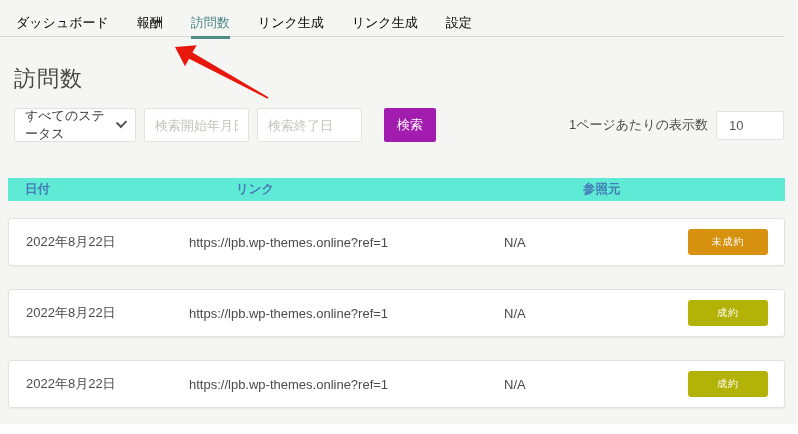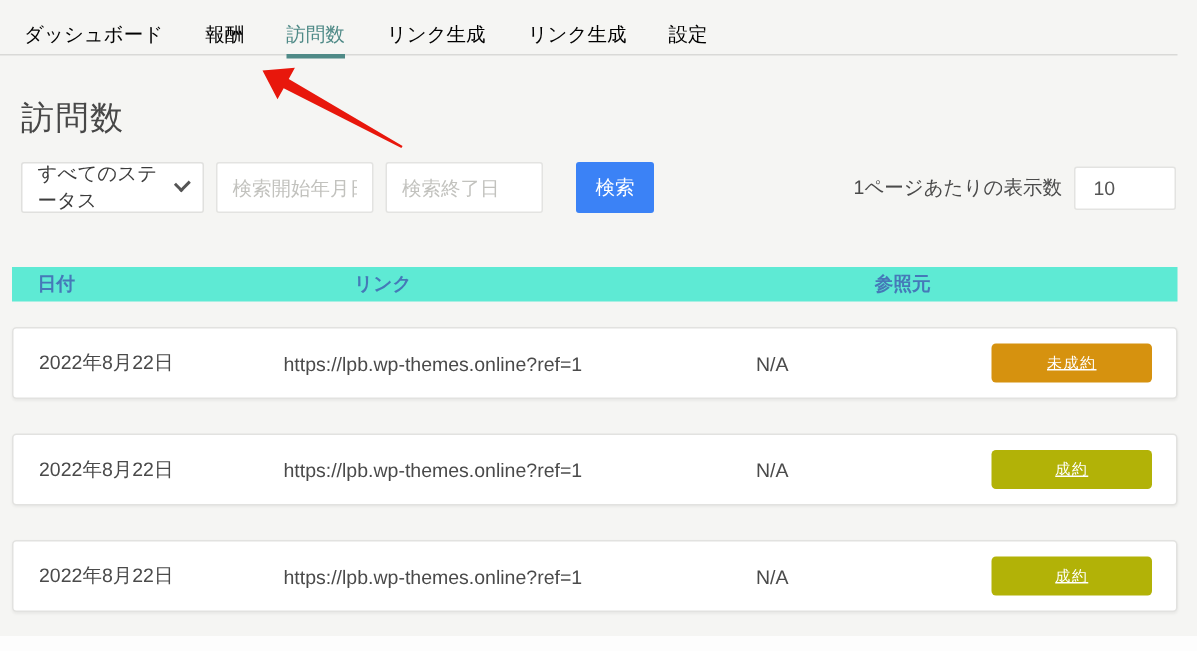--- a/index.html
+++ b/index.html
@@ -19,40 +19,40 @@
   h1.page-title{margin:27px 0 0 14px;font-size:22px;font-weight:500;color:#474747;letter-spacing:1px;}
 
   
   .filter-row{display:flex;align-items:center;margin:14px 14px 0 14px;height:34px;}
   .select{box-sizing:border-box;width:122px;height:34px;background:#fff;border:1px solid #e0e0de;border-radius:2px;
           display:flex;align-items:center;justify-content:space-between;padding:4px 10px;font-size:13px;color:#3c3c3c;cursor:pointer;}
   .chev{width:7px;height:7px;border-right:2px solid #555;border-bottom:2px solid #555;transform:rotate(45deg) translate(-2px,-2px);}
   .txt-input{box-sizing:border-box;width:105px;height:34px;margin-left:8px;background:#fff;border:1px solid #e3e3e1;border-radius:2px;
              padding:0 10px;font-size:13px;color:#555;outline:none;font-family:inherit;}
   .txt-input::placeholder{color:#c2c2be;}
-  .search-btn{box-sizing:border-box;width:52px;height:34px;margin-left:22px;background:#3b82f6;color:#fff;border:none;border-radius:2px;
+  .search-btn{box-sizing:border-box;width:52px;height:34px;margin-left:22px;background:#a21caf;color:#fff;border:none;border-radius:2px;
               font-size:13px;cursor:pointer;font-family:inherit;}
   .per-page{margin-left:auto;display:flex;align-items:center;font-size:13px;color:#4a4a4a;}
   .per-page-input{box-sizing:border-box;width:68px;height:29px;margin-left:8px;background:#fff;border:1px solid #e3e3e1;border-radius:2px;
                   padding:0 12px;font-size:13px;color:#555;outline:none;font-family:inherit;}
 
   
   .table{margin:36px 13px 0 8px;}
   .thead{box-sizing:border-box;height:23px;background:#5eead4;display:flex;align-items:center;padding-left:17px;
          font-size:12.5px;font-weight:bold;color:#4579b8;}
   .cell{font-size:13px;color:#4a4a4a;white-space:nowrap;overflow:hidden;}
   .c-date{width:163px;}
   .c-link{width:315px;}
   .c-ref{flex:1;}
   .row{box-sizing:border-box;height:48px;background:#fff;border:1px solid #e2e2e0;border-radius:3px;
        display:flex;align-items:center;padding-left:17px;box-shadow:0 1px 2px rgba(0,0,0,0.05);}
   #rows .row{margin-top:23px;}
   #rows .row:first-child{margin-top:17px;}
-  .badge{width:107px;height:26px;border-radius:3px;color:#fff;font-size:10px;letter-spacing:1px;
-         display:flex;align-items:center;justify-content:center;margin-right:16px;flex:none;text-decoration:underline;}
+  .badge{width:80px;height:26px;border-radius:3px;color:#fff;font-size:10px;letter-spacing:1px;
+         display:flex;align-items:center;justify-content:center;margin-right:16px;flex:none;}
 
   .bottom-strip{position:absolute;left:0;bottom:0;width:798px;height:10px;background:#fdfdfd;}
 </style>
 </head>
 <body>
 
 <div class="screen">
 
   <nav class="nav">
     <div class="tabs" id="nav-tabs">

